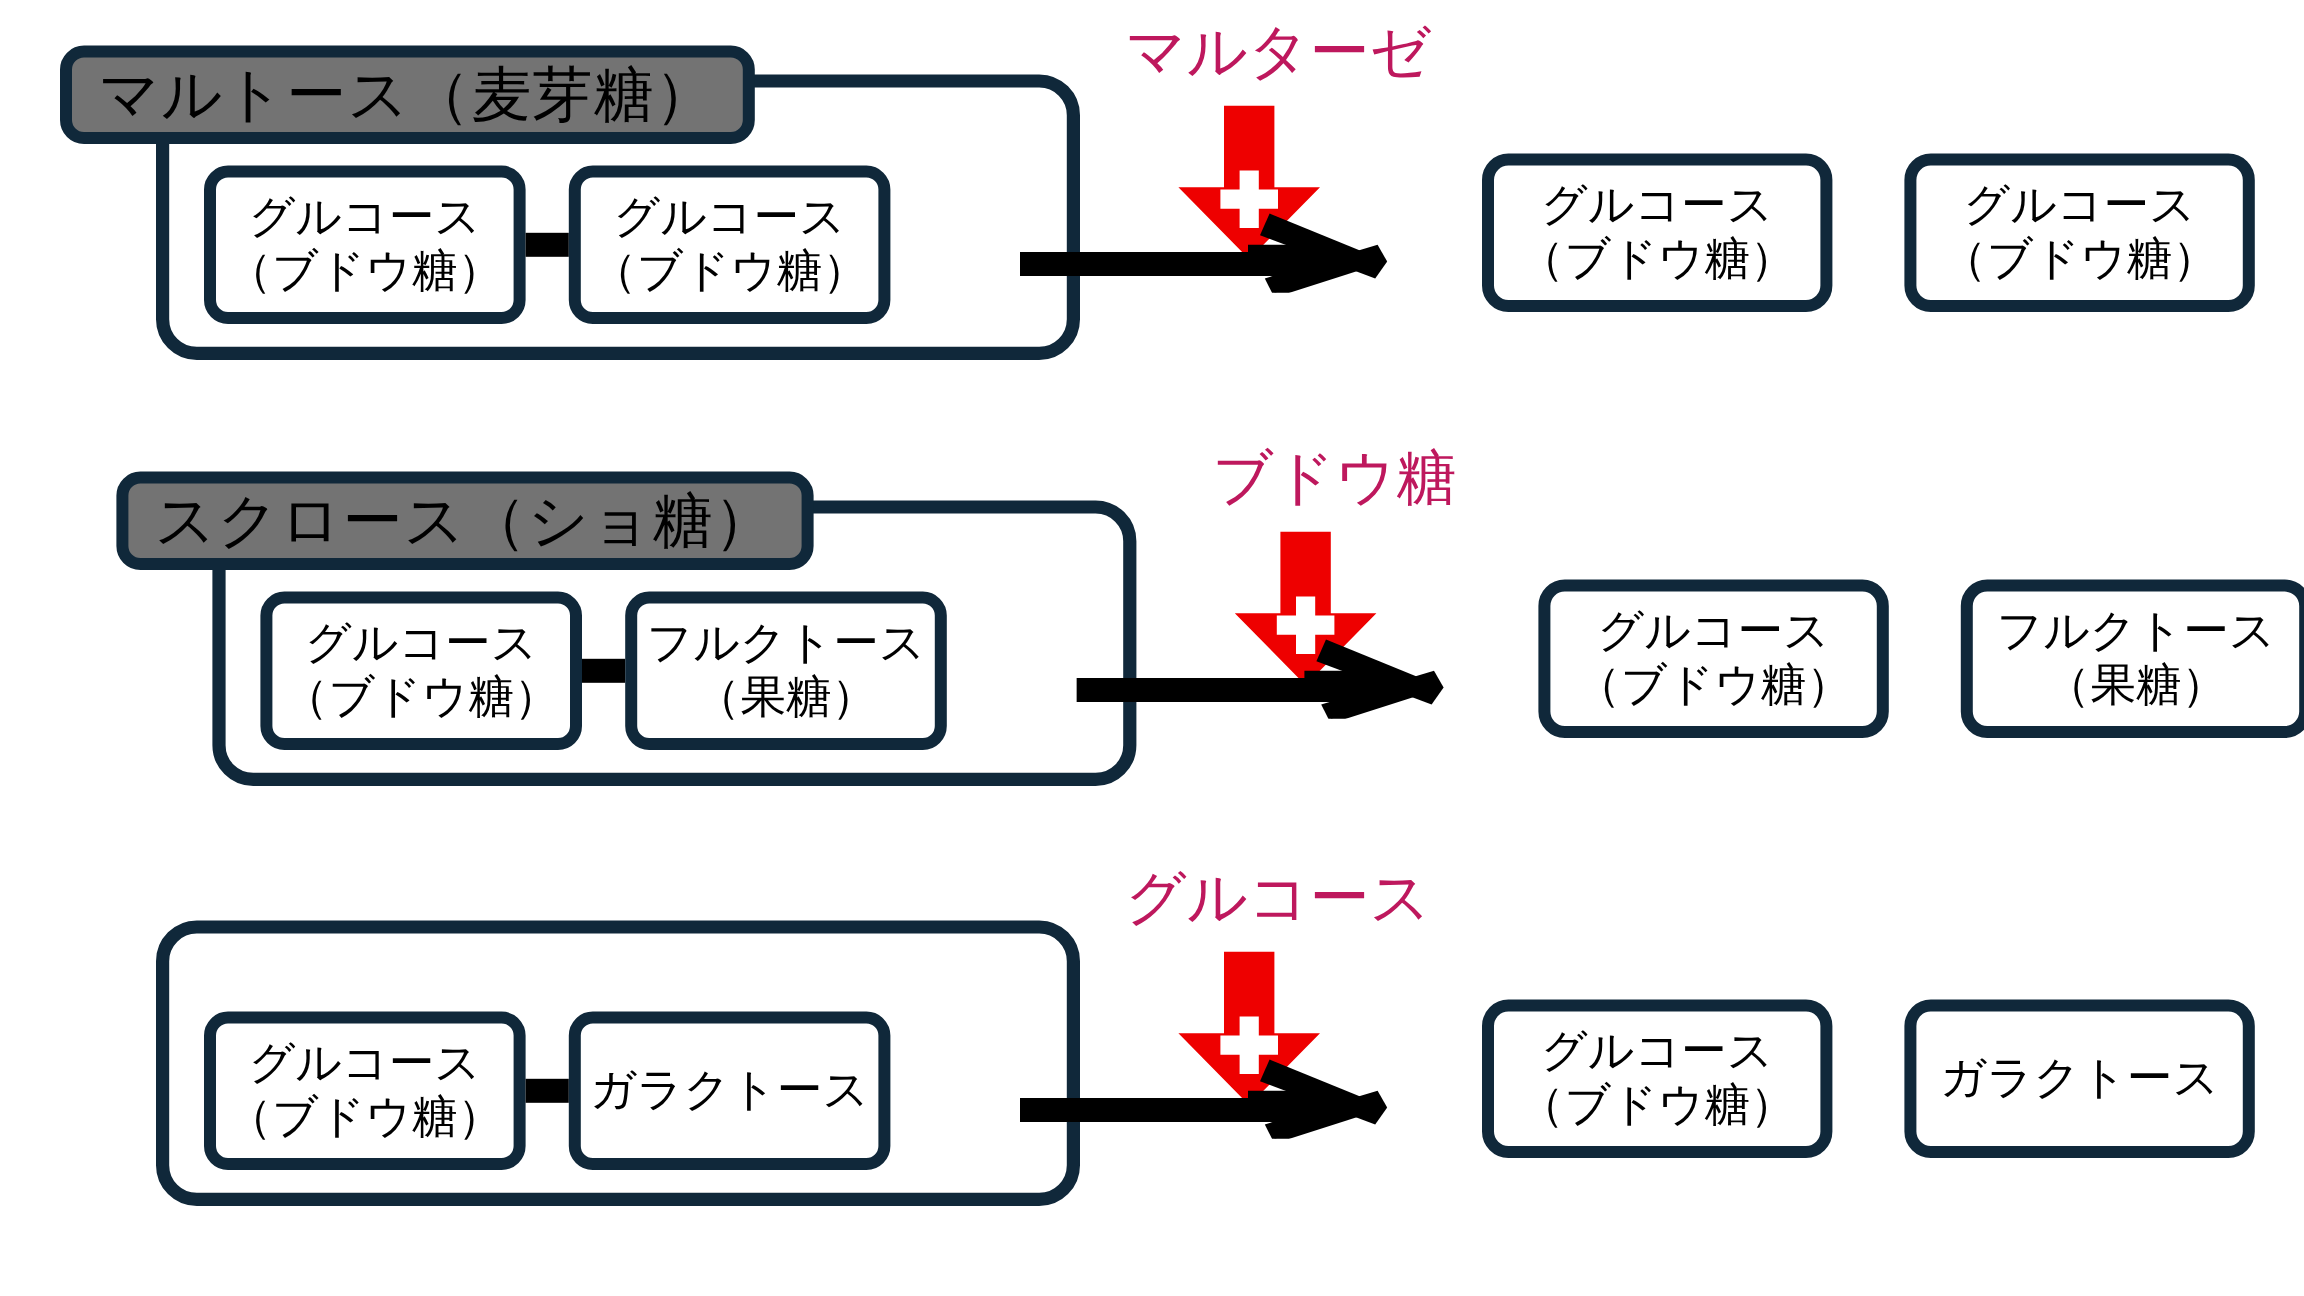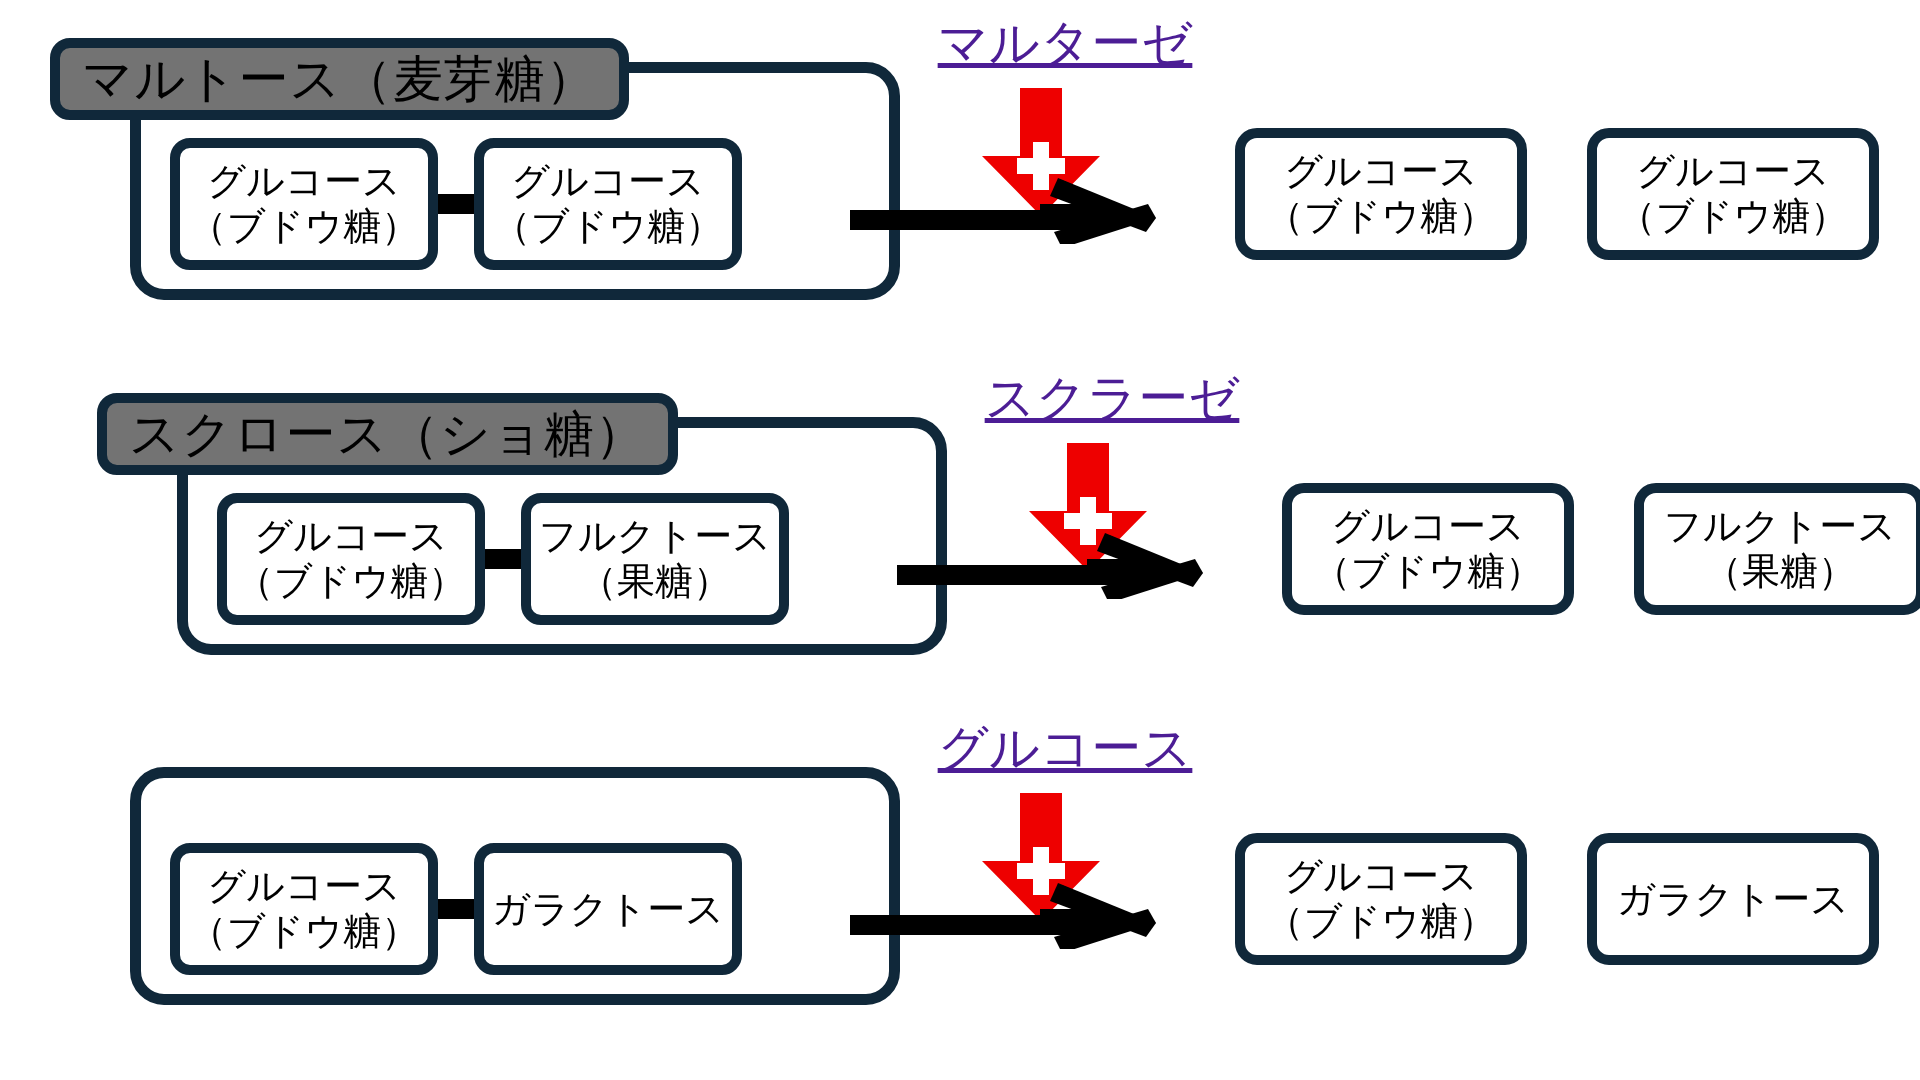--- a/index.html
+++ b/index.html
@@ -123,24 +123,23 @@
     width: 370px;
     height: 330px;
   }
   .enzyme-name {
     position: absolute;
     left: 0;
     top: 8px;
     width: 370px;
     text-align: center;
     font-size: 50px;
-    color: #4c1d95;
+    color: #be185d;
     line-height: 1;
     white-space: nowrap;
-    text-decoration: underline;
   }
   .enzyme-arrow {
     position: absolute;
     left: 96px;
     top: 78px;
     width: 130px;
     height: 130px;
   }
   .reaction-arrow {
     position: absolute;
@@ -252,21 +251,21 @@
         </div>
         <div class="bond"></div>
         <div class="mono-box">
           <div class="l1">フルクトース</div>
           <div class="l2">（果糖）</div>
         </div>
       </div>
     </div>
 
     <div class="enzyme-zone">
-      <div class="enzyme-name">スクラーゼ</div>
+      <div class="enzyme-name">ブドウ糖</div>
 
       <svg class="enzyme-arrow" viewBox="0 0 130 130">
         <path d="M44 0 H86 V68 H124 L65 128 L6 68 H44 Z" fill="#ee0000"></path>
         <path d="M57 54 H73 V70 H89 V86 H73 V102 H57 V86 H41 V70 H57 Z" fill="#ffffff"></path>
       </svg>
 
       <svg class="reaction-arrow" viewBox="0 0 320 74">
         <rect x="0" y="40" width="250" height="20" fill="#000000"></rect>
         <path d="M212 10 L300 50 L212 74 L222 52 L190 52 L190 34 L226 34 Z" fill="#000000"></path>
         <path d="M208 8 L306 48 L296 62 L200 26 Z" fill="#000000"></path>

